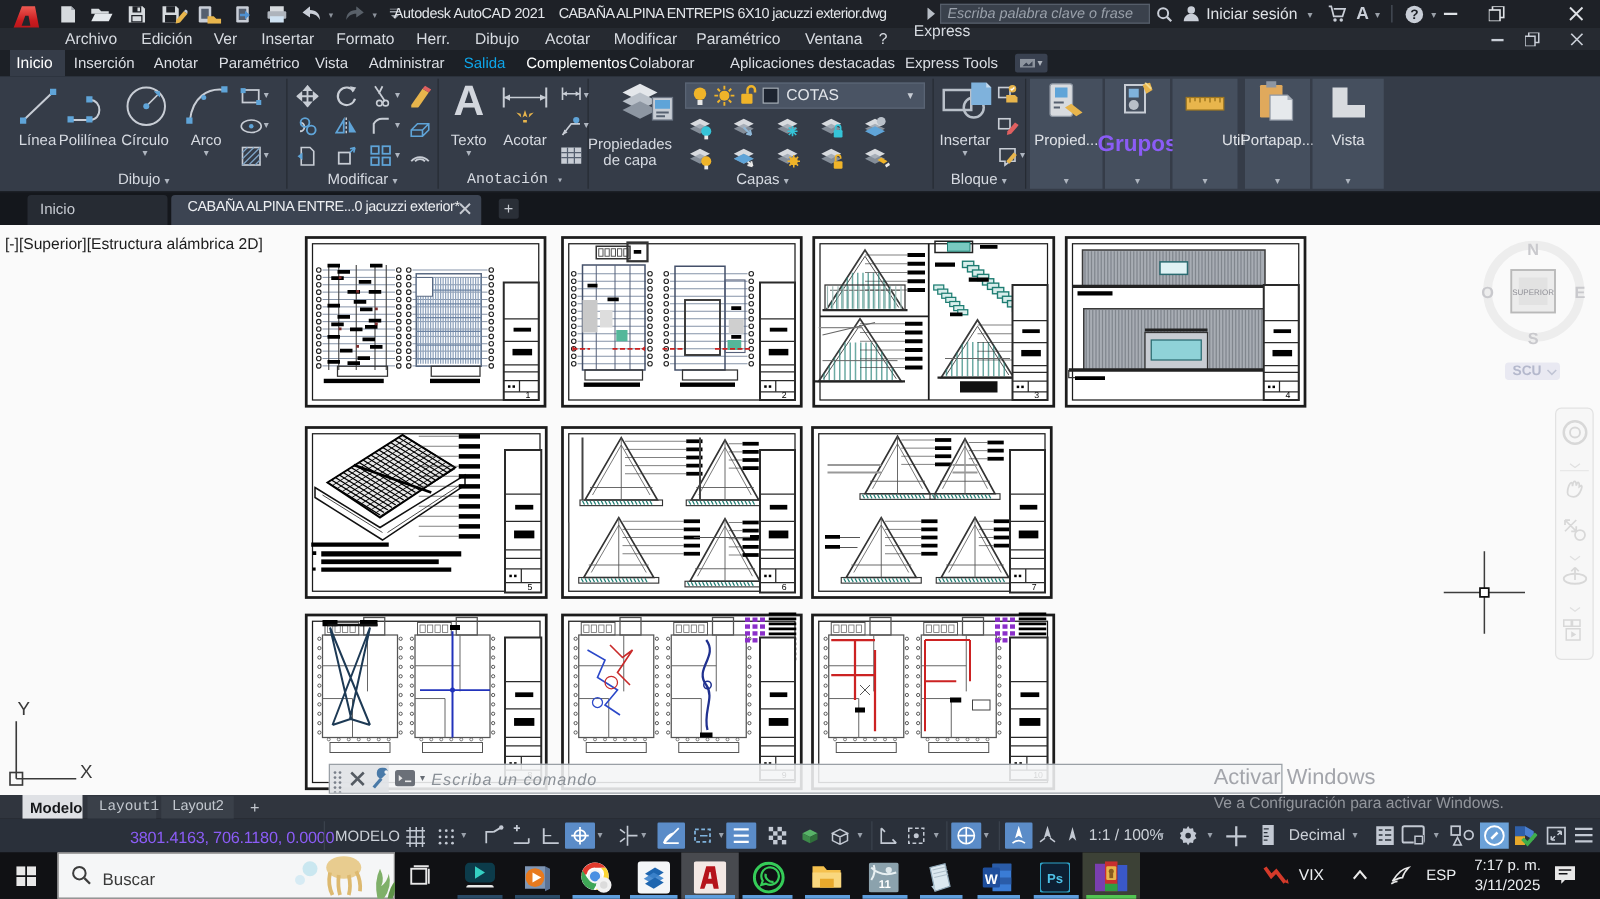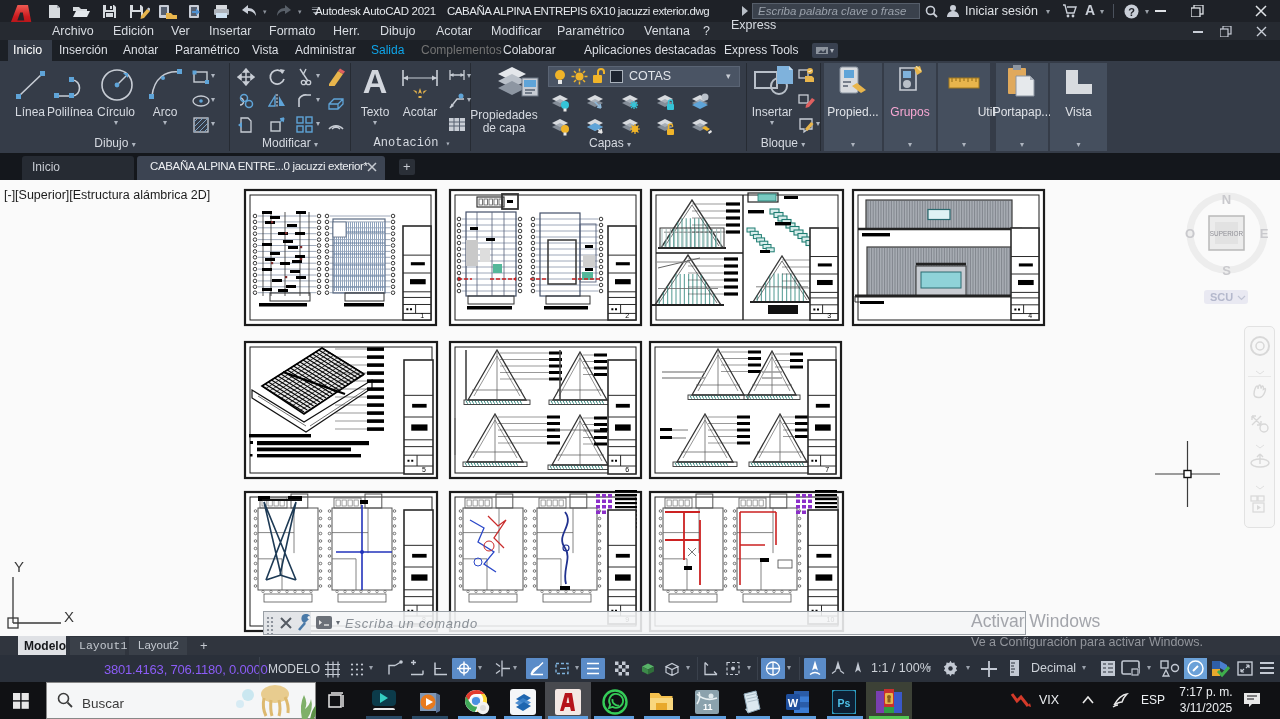--- a/index.html
+++ b/index.html
@@ -133,21 +133,21 @@
     </svg>
 <div style="position:absolute;left:0px;top:40px;width:1280px;height:21px;background:#1c2026;"></div>
     <div style="position:absolute;left:8px;top:40px;width:44px;height:21px;background:#353c48;"></div>
     <div style="position:absolute;left:13px;top:43px;font-size:12.5px;color:#ffffff;white-space:nowrap;">Inicio</div>
     <div style="position:absolute;left:59px;top:43px;font-size:12px;color:#dcdfe5;white-space:nowrap;">Inserción</div>
     <div style="position:absolute;left:123px;top:43px;font-size:12px;color:#dcdfe5;white-space:nowrap;">Anotar</div>
     <div style="position:absolute;left:175px;top:43px;font-size:12px;color:#dcdfe5;white-space:nowrap;">Paramétrico</div>
     <div style="position:absolute;left:252px;top:43px;font-size:12px;color:#dcdfe5;white-space:nowrap;">Vista</div>
     <div style="position:absolute;left:295px;top:43px;font-size:12px;color:#dcdfe5;white-space:nowrap;">Administrar</div>
     <div style="position:absolute;left:371px;top:43px;font-size:12px;color:#0ea5e9;white-space:nowrap;">Salida</div>
-    <div style="position:absolute;left:421px;top:43px;font-size:12px;color:#737373;white-space:nowrap;">Complementos</div>
+    <div style="position:absolute;left:421px;top:43px;font-size:12px;color:#ffffff;white-space:nowrap;">Complementos</div>
     <div style="position:absolute;left:503px;top:43px;font-size:12px;color:#dcdfe5;white-space:nowrap;">Colaborar</div>
     <div style="position:absolute;left:584px;top:43px;font-size:12px;color:#dcdfe5;white-space:nowrap;">Aplicaciones destacadas</div>
     <div style="position:absolute;left:724px;top:43px;font-size:12px;color:#dcdfe5;white-space:nowrap;">Express Tools</div>
     <div style="position:absolute;left:812px;top:43px;width:26px;height:15px;background:#394150;border-radius:2px;"></div>
     <svg style="position:absolute;left:816px;top:47px;" width="12" height="8" viewBox="0 0 12 8">
       <rect x="0" y="0" width="12" height="7" fill="#8d949e"></rect>
       <path d="M2 6 l3 -3 l2 2 l3 -3 v4 z" fill="#394150"></path>
     </svg>
     <div style="position:absolute;left:830px;top:46px;font-size:8px;color:#aeb4bc;white-space:nowrap;">▾</div>
 <div style="position:absolute;left:0px;top:61px;width:1280px;height:93px;background:#353c48;border-bottom:1px solid #14171b;"></div>
@@ -413,21 +413,21 @@
     <div style="position:absolute;left:853.0px;top:105px;font-size:12px;color:#e0e3e8;white-space:nowrap;transform:translateX(-50%);">Propied...</div>
     <div style="position:absolute;left:853.0px;top:140px;font-size:8px;color:#aeb5bf;white-space:nowrap;transform:translateX(-50%);">▾</div>
     <div style="position:absolute;left:884px;top:63px;width:52px;height:88px;background:#454f5e;"></div>
     <svg style="position:absolute;left:894px;top:66px;" width="32" height="34" viewBox="0 0 32 34">
       <path d="M6 2 h16 v22 h-16 z" fill="none" stroke="#c8cdd5" stroke-width="1.6"></path>
       <rect x="9" y="5" width="8" height="7" fill="#7fb2dc"></rect>
       <circle cx="13" cy="18" r="4" fill="#b9c0c9"></circle>
       <path d="M20 2 l6 -2 l2 6 l-5 3z" fill="#e8b54c"></path>
       <path d="M22 0 l5 5" stroke="#f4d98c" stroke-width="1.5"></path>
     </svg>
-    <div style="position:absolute;left:910.0px;top:105px;font-size:12px;color:#f9a8d4;white-space:nowrap;transform:translateX(-50%);">Grupos</div>
+    <div style="position:absolute;left:910.0px;top:105px;font-size:18px;color:#8b5cf6;white-space:nowrap;transform:translateX(-50%);font-weight:bold;">Grupos</div>
     <div style="position:absolute;left:910.0px;top:140px;font-size:8px;color:#aeb5bf;white-space:nowrap;transform:translateX(-50%);">▾</div>
     <div style="position:absolute;left:938px;top:63px;width:52px;height:88px;background:#454f5e;"></div>
     <svg style="position:absolute;left:948px;top:74px;" width="32" height="16" viewBox="0 0 32 16">
       <rect x="1" y="4" width="30" height="10" fill="#e8b54c" stroke="#a07820"></rect>
       <path d="M4 4 v4 M8 4 v3 M12 4 v4 M16 4 v3 M20 4 v4 M24 4 v3 M28 4 v4" stroke="#a07820" stroke-width="1.2"></path>
     </svg>
     <div style="position:absolute;left:964.0px;top:105px;font-size:12px;color:#e0e3e8;white-space:nowrap;transform:translateX(-50%);margin-left:40px;">Utilidades</div>
     <div style="position:absolute;left:964.0px;top:140px;font-size:8px;color:#aeb5bf;white-space:nowrap;transform:translateX(-50%);">▾</div>
     <div style="position:absolute;left:996px;top:63px;width:52px;height:88px;background:#454f5e;"></div>
     <svg style="position:absolute;left:1006px;top:64px;" width="34" height="38" viewBox="0 0 34 38">

